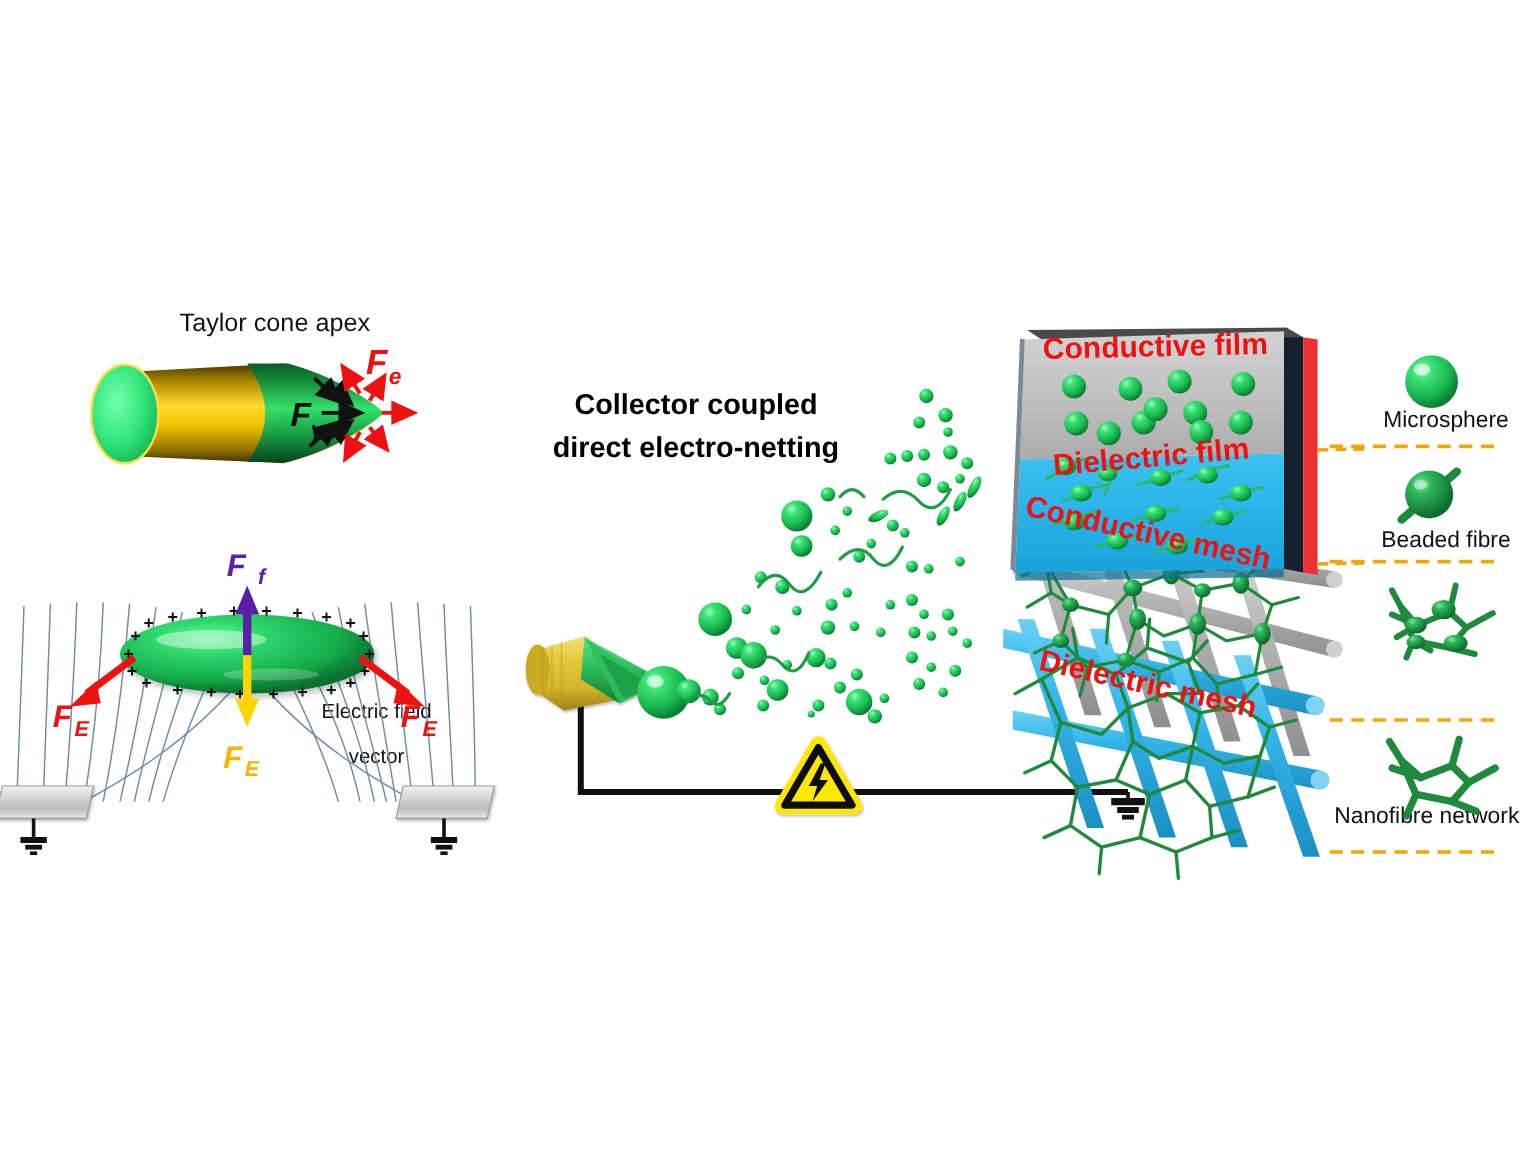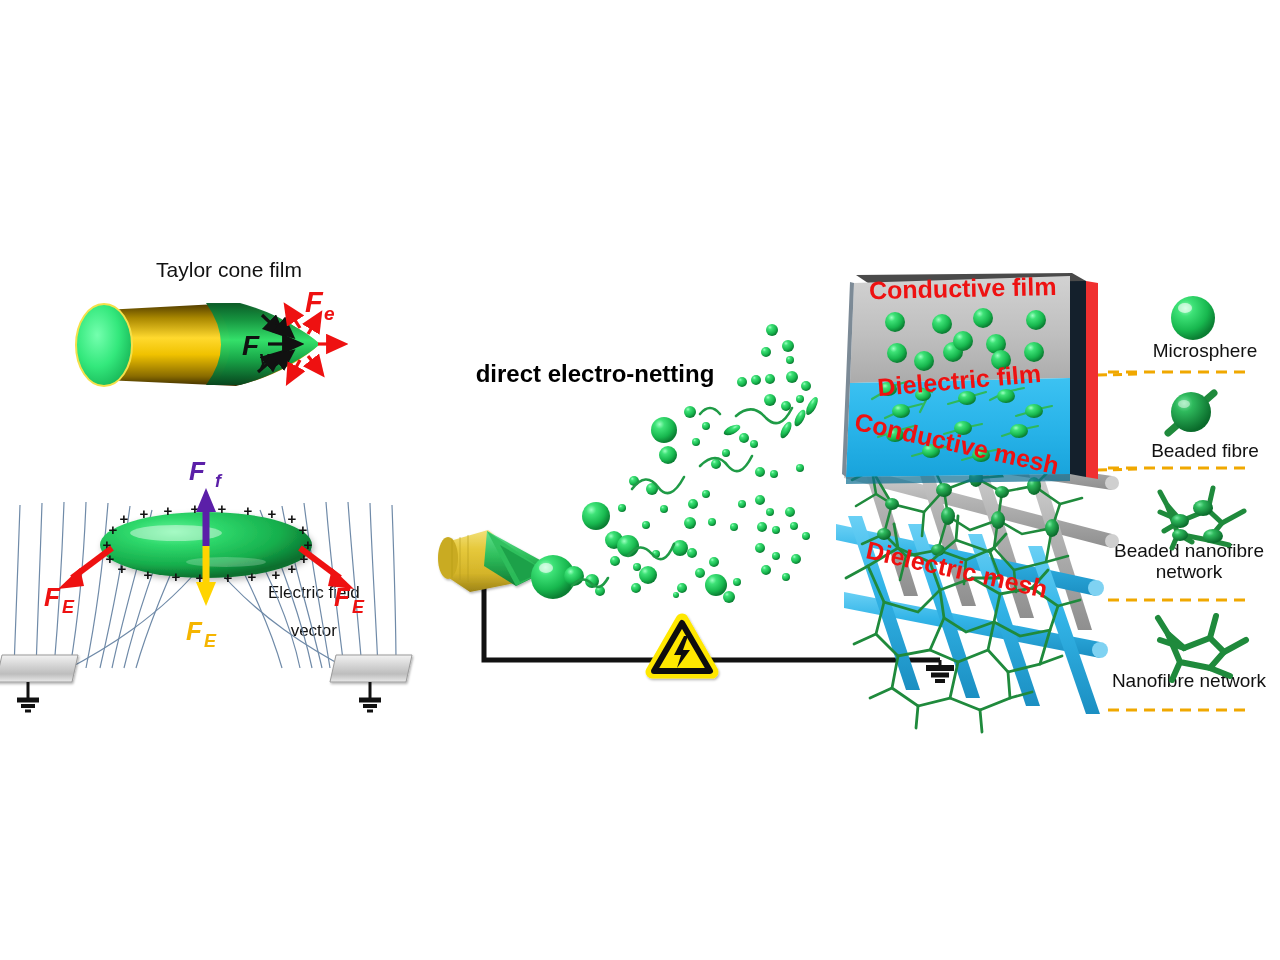--- a/index.html
+++ b/index.html
@@ -12,36 +12,33 @@
   .legend-text{position:absolute;text-align:center;color:#111;font-size:19px;line-height:21px;}
   .bigtitle{font-size:24px;font-weight:bold;color:#000;text-align:center;line-height:36px;}
   .plaintitle{font-size:21px;color:#111;}
   .force-lbl{font-style:italic;font-weight:bold;}
 </style>
 </head>
 <body>
 
 <div id="stage">
 
-  <div class="ttl plaintitle" style="left:114px;top:258px;width:230px;text-align:center;">Taylor cone film</div>
-
-
-  <div class="ttl bigtitle" style="left:445px;top:356px;width:300px;">direct electro-netting</div>
+  <div class="ttl plaintitle" style="left:114px;top:258px;width:230px;text-align:center;">Taylor cone apex</div>
+
+
+  <div class="ttl bigtitle" style="left:440px;top:320px;width:280px;">Collector coupled</div>
+  <div class="ttl bigtitle" style="left:430px;top:356px;width:300px;">direct electro-netting</div>
 
   <div class="ttl" style="left:242px;top:564px;width:120px;font-size:17px;color:#111;text-align:center;line-height:19px;">
      <span>Electric field</span><br>
      <span>vector</span>
   </div>
 
   <div class="legend-text" style="left:1120px;top:340px;width:170px;">Microsphere</div>
   <div class="legend-text" style="left:1120px;top:440px;width:170px;">Beaded fibre</div>
-  <div class="legend-text" style="left:1098px;top:540px;width:182px;">
-     <span>Beaded nanofibre</span><br>
-     <span>network</span>
-  </div>
   <div class="legend-text" style="left:1098px;top:670px;width:182px;">Nanofibre network</div>
 
   <svg class="layer" viewBox="0 0 1280 960">
     <defs>
       <linearGradient id="gConeGold" x1="0" y1="0" x2="0" y2="1">
         <stop offset="0%" stop-color="#4a3600"></stop>
         <stop offset="18%" stop-color="#a98700"></stop>
         <stop offset="42%" stop-color="#ffd92e"></stop>
         <stop offset="62%" stop-color="#f0c200"></stop>
         <stop offset="88%" stop-color="#8a6c00"></stop>

